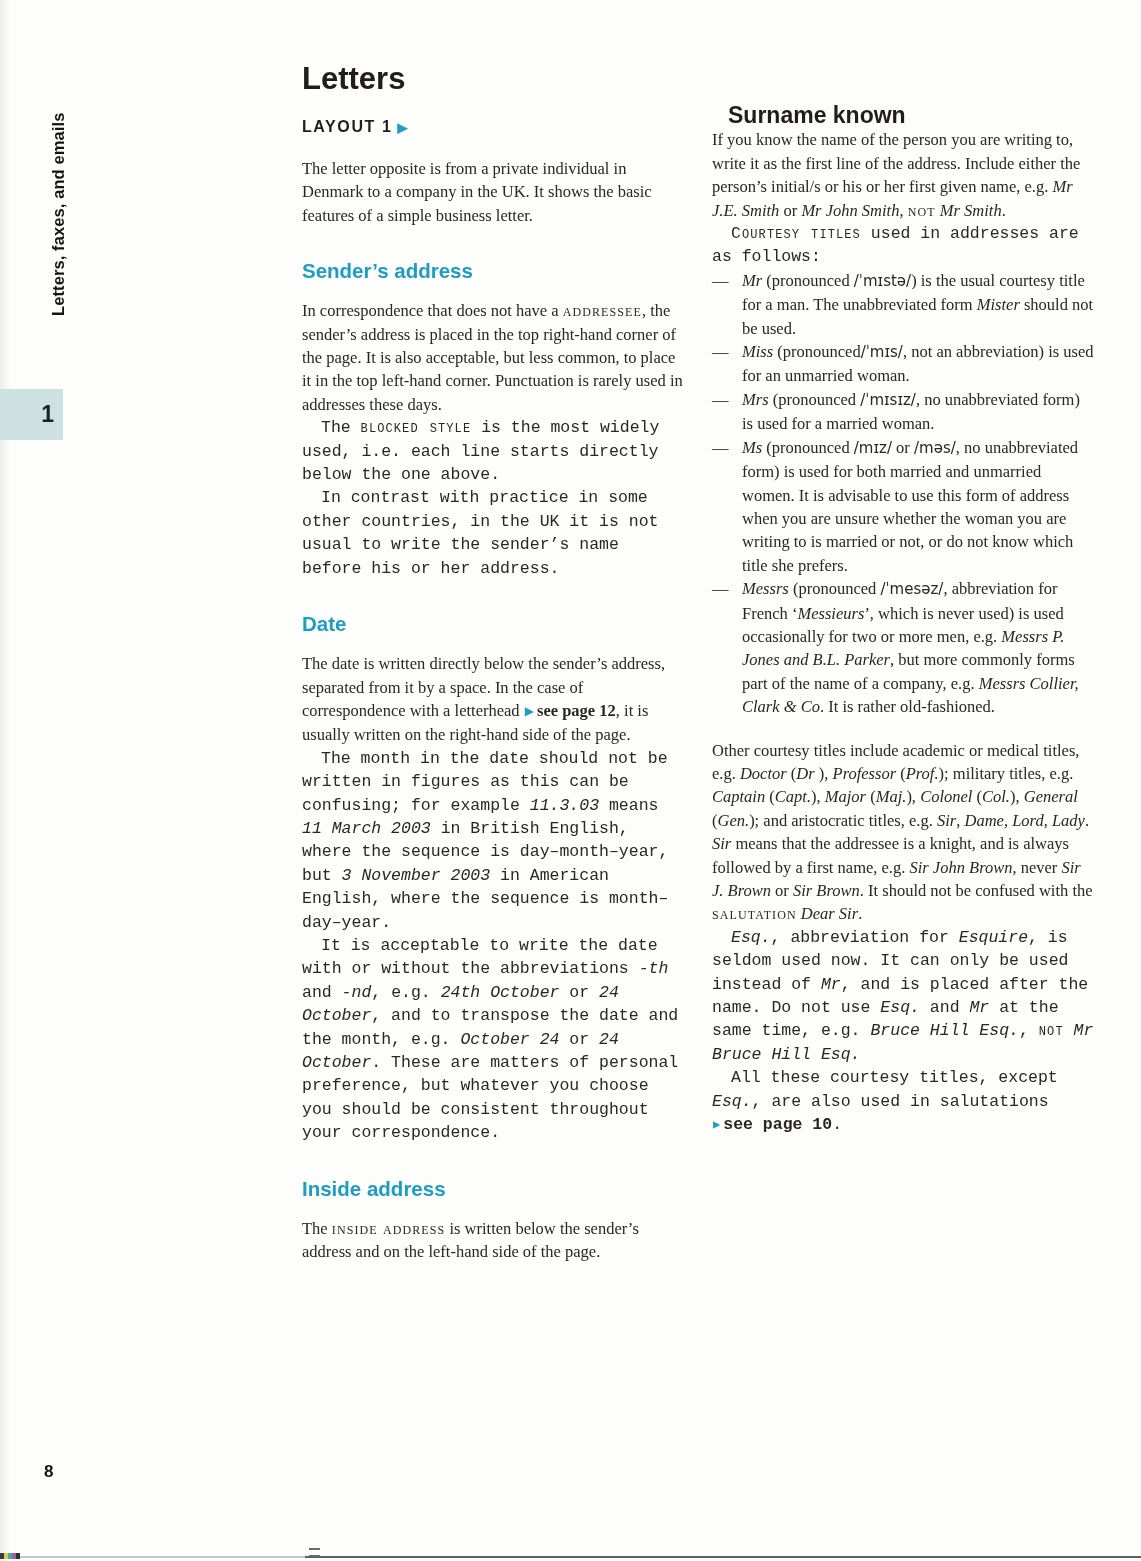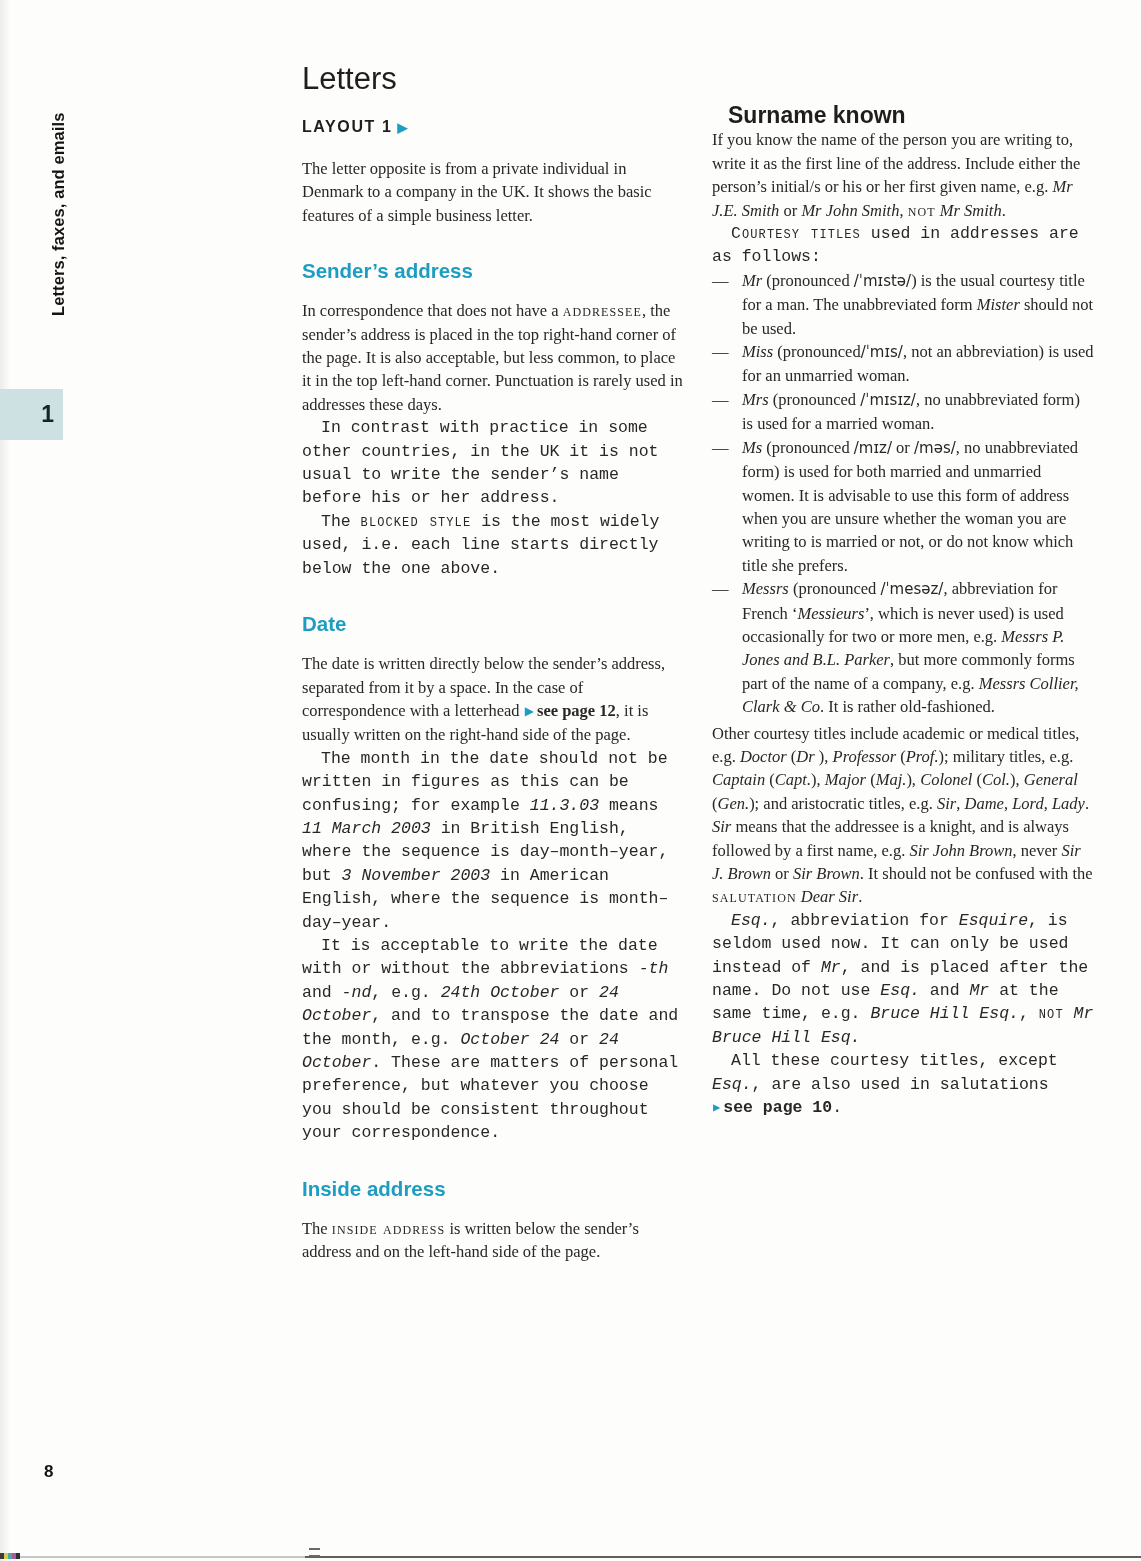--- a/index.html
+++ b/index.html
@@ -45,21 +45,21 @@
     position:absolute;left:44px;top:1462px;
     font-family:"Liberation Sans", sans-serif;
     font-weight:bold;font-size:17px;color:#171313;
   }
   
   .col{position:absolute;width:382px;}
   .col-left{left:302px;top:62px;}
   .col-right{left:712px;top:104px;}
   .title{
     font-family:"Liberation Sans", sans-serif;
-    font-weight:normal;font-size:31px;line-height:34px;
+    font-weight:bold;font-size:31px;line-height:34px;
     color:var(--head-ink);margin:0 0 22px 0;
   }
   .layout-label{
     font-family:"Liberation Sans", sans-serif;
     font-weight:bold;font-size:16px;letter-spacing:1.6px;
     color:var(--head-ink);margin:12px 0 21px 0;
   }
   .layout-label .tri{
     color:var(--teal);font-size:13px;letter-spacing:0;margin-left:5px;
   }
@@ -70,21 +70,21 @@
   }
   .subhead{
     font-family:"Liberation Sans", sans-serif;
     font-weight:bold;font-size:23px;line-height:23.4px;
     color:var(--head-ink);margin:0 0 1px 16px;
   }
   .body{
     font-size:16.5px;line-height:23.4px;margin:0;
   }
   .indent{text-indent:19px;font-family:Liberation Mono, monospace;}
-  .gap{margin-top:3px;}
+  .gap{margin-top:20px;}
   .dash{padding-left:30px;text-indent:-30px;}
   
   .run-i{font-style:italic;}
   .run-b{font-weight:bold;}
   .run-sc{font-variant:small-caps;letter-spacing:1.1px;}
   .run-ph{font-family:"DejaVu Sans", sans-serif;font-size:15px;}
   .run-tri{color:var(--teal);font-size:12px;margin:0 3px 0 1px;vertical-align:1px;font-style:normal;}
   .run-dash{display:inline-block;width:30px;text-indent:0;}
   
   .footer-rule-light{
@@ -120,22 +120,22 @@
     <h1 class="title">Letters</h1>
 
     <div class="layout-label">
       <span>LAYOUT 1</span><span class="tri">▶</span>
     </div>
 
     <p class="body"><span>The letter opposite is from a private individual in Denmark to a company in the UK. It shows the basic features of a simple business letter.</span></p>
 
     <h2 class="teal">Sender’s address</h2>
     <p class="body"><span>In correspondence that does not have a </span><span class="run-sc">addressee</span><span>, the sender’s address is placed in the top right-hand corner of the page. It is also acceptable, but less common, to place it in the top left-hand corner. Punctuation is rarely used in addresses these days.</span></p>
+    <p class="body indent"><span>The </span><span class="run-sc">blocked style</span><span> is the most widely used, i.e. each line starts directly below the one above.</span></p>
     <p class="body indent"><span>In contrast with practice in some other countries, in the UK it is not usual to write the sender’s name before his or her address.</span></p>
-    <p class="body indent"><span>The </span><span class="run-sc">blocked style</span><span> is the most widely used, i.e. each line starts directly below the one above.</span></p>
 
     <h2 class="teal">Date</h2>
     <p class="body"><span>The date is written directly below the sender’s address, separated from it by a space. In the case of correspondence with a letterhead </span><span class="run-tri">▶</span><span class="run-b">see page 12</span><span>, it is usually written on the right-hand side of the page.</span></p>
     <p class="body indent"><span>The month in the date should not be written in figures as this can be confusing; for example </span><span class="run-i">11.3.03</span><span> means </span><span class="run-i">11 March 2003</span><span> in British English, where the sequence is day–month–year, but </span><span class="run-i">3 November 2003</span><span> in American English, where the sequence is month–day–year.</span></p>
     <p class="body indent"><span>It is acceptable to write the date with or without the abbreviations </span><span class="run-i">-th</span><span> and </span><span class="run-i">-nd</span><span>, e.g. </span><span class="run-i">24th October</span><span> or </span><span class="run-i">24 October</span><span>, and to transpose the date and the month, e.g. </span><span class="run-i">October 24</span><span> or </span><span class="run-i">24 October</span><span>. These are matters of personal preference, but whatever you choose you should be consistent throughout your correspondence.</span></p>
 
     <h2 class="teal">Inside address</h2>
     <p class="body"><span>The </span><span class="run-sc">inside address</span><span> is written below the sender’s address and on the left-hand side of the page.</span></p>
   </div>
 

